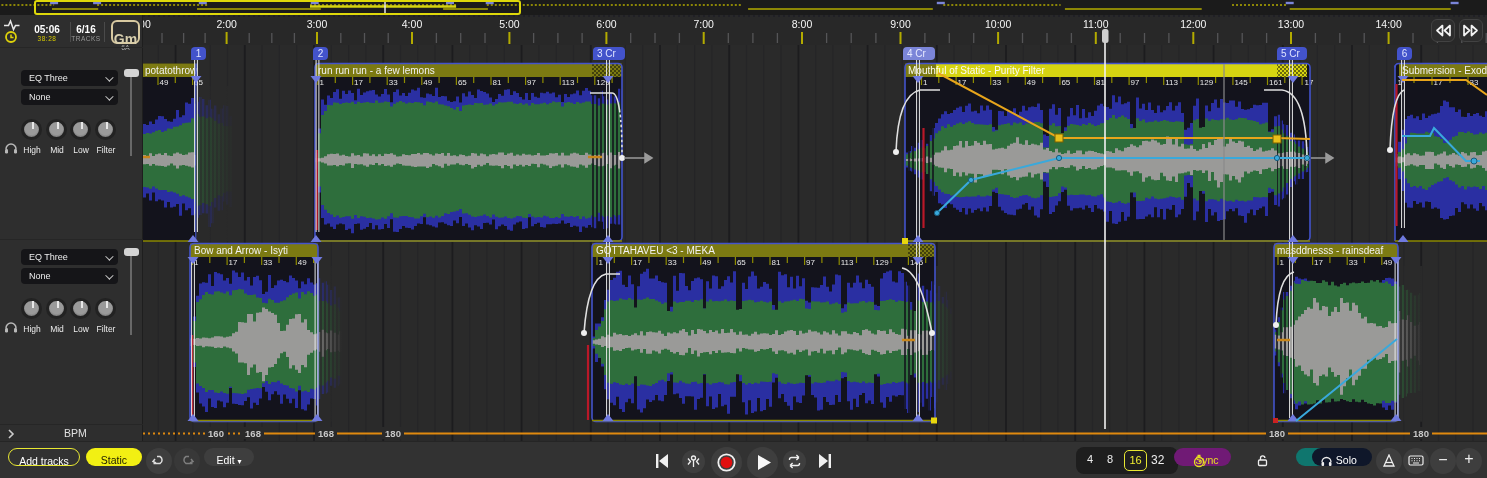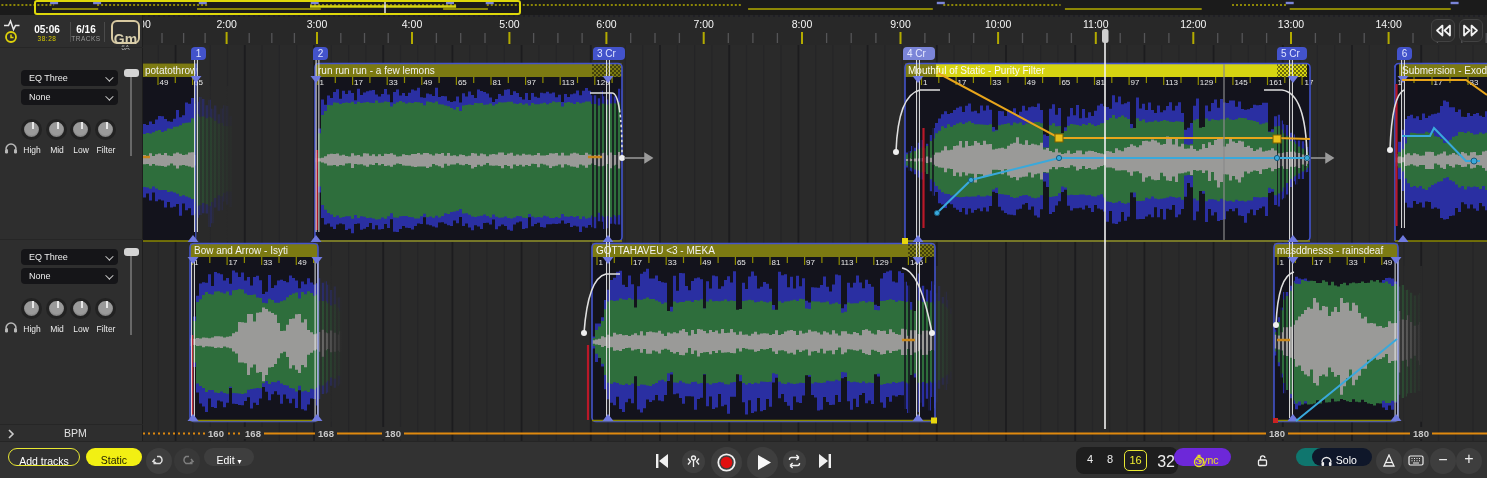--- a/index.html
+++ b/index.html
@@ -443,22 +443,22 @@
       </svg>
   <svg class="abs" style="left:816px;top:10px" width="18" height="18" viewBox="0 0 18 18">
         <rect x="12.6" y="2" width="2.4" height="14" fill="#f0f0f0"></rect>
         <path d="M3,2 V16 L12,9 Z" fill="#f0f0f0"></path>
       </svg>
 
   <div class="abs" style="left:1076px;top:5px;width:102px;height:27px;background:#1e1e1e;border-radius:8px"></div>
   <div class="abs" style="left:1080px;top:11px;width:20px;font-size:11px;color:#eee;text-align:center">4</div>
   <div class="abs" style="left:1100px;top:11px;width:20px;font-size:11px;color:#eee;text-align:center">8</div>
   <div class="abs" style="left:1124px;top:8px;width:23px;height:21px;border:1.2px solid #e8e832;border-radius:5px;font-size:11px;color:#f0ee30;text-align:center;line-height:19px">16</div>
-  <div class="abs" style="left:1151px;top:11px;width:24px;font-size:16px;color:#eee;text-align:right">32</div>
-  <div class="pill" style="left:1174px;width:57px;background:#6d28d9;color:#e8e020">&nbsp;&nbsp;&nbsp;Sync</div>
+  <div class="abs" style="left:1151px;top:11px;width:24px;font-size:12px;color:#eee;text-align:left">32</div>
+  <div class="pill" style="left:1174px;width:57px;background:#701a75;color:#e8e020">&nbsp;&nbsp;&nbsp;Sync</div>
   <svg class="abs" style="left:1192px;top:12px" width="14" height="14" viewBox="0 0 14 14">
         <circle cx="7" cy="8" r="4.5" fill="none" stroke="#e8e020" stroke-width="1.3"></circle>
         <path d="M5.5,1.5 h3 M7,1.5 V3.5 M7,8 L9,6" stroke="#e8e020" stroke-width="1.3" fill="none"></path>
       </svg>
   <div class="pill" style="left:1296px;width:58px;background:#0f766e">&nbsp;&nbsp;&nbsp;Lock</div>
   <svg class="abs" style="left:1256px;top:12px" width="13" height="13" viewBox="0 0 13 13">
         <rect x="2.5" y="6" width="8" height="5.5" rx="1" fill="none" stroke="#eee" stroke-width="1.3"></rect>
         <path d="M4.5,6 V4 a2.2,2.2 0 0 1 4.4,0" fill="none" stroke="#eee" stroke-width="1.3"></path>
       </svg>
   <div class="pill" style="left:1312px;width:60px;background:#0f172a">&nbsp;&nbsp;&nbsp;Solo</div>

